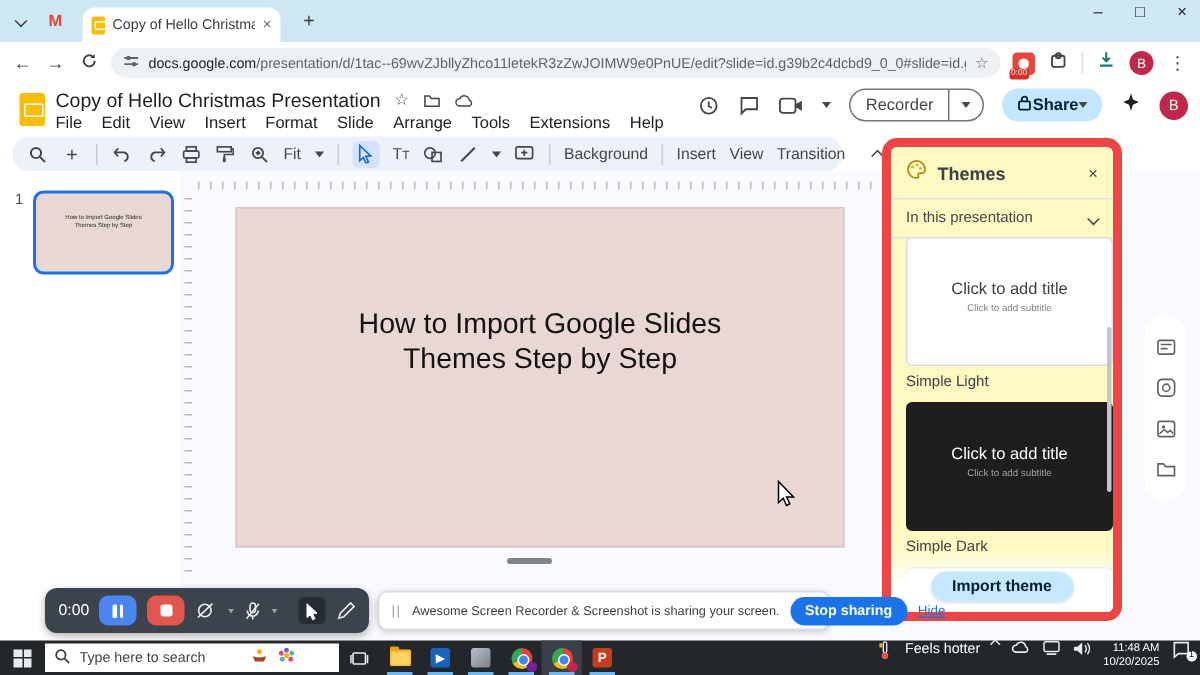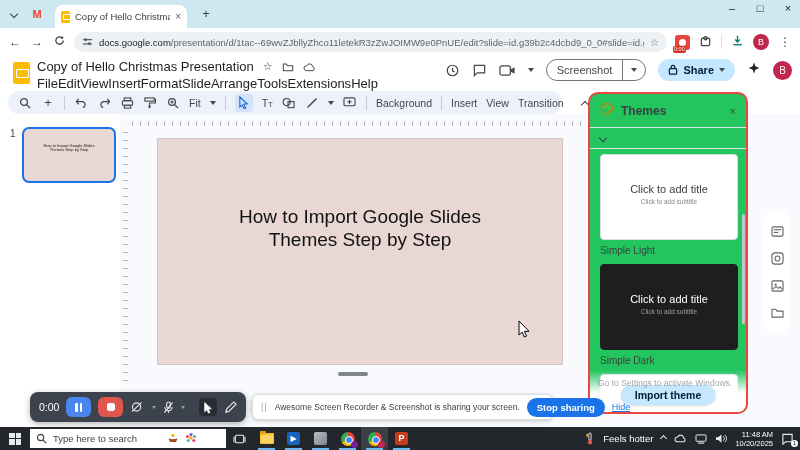--- a/index.html
+++ b/index.html
@@ -36,27 +36,27 @@
   .avatar-mini { width:16px; height:16px; border-radius:50%; background:#c2264b; color:#fff; font-size:9px; text-align:center; line-height:16px; }
   .addr-div { width:1px; height:14px; background:#dadce0; }
 
   
   .app-header { position:absolute; left:0; top:56px; width:800px; height:35px; background:#fff; }
   .slides-ico-lg { position:absolute; left:13px; top:6px; width:17px; height:22px; background:#fbbc04; border-radius:2px; }
   .slides-ico-lg::after { content:""; position:absolute; left:3px; top:7px; width:11px; height:7px; border:1.5px solid #fff; border-radius:1px; }
   .title-row { position:absolute; left:37px; top:3px; display:flex; align-items:center; gap:9px; }
   .doc-title { font-size:13px; color:#1f1f1f; }
   .gicon { color:#444746; font-size:11px; display:inline-flex; align-items:center; }
-  .menu-bar { position:absolute; left:37px; top:20px; display:flex; font-size:13px; color:#202124; }
+  .menu-bar { position:absolute; left:37px; top:20px; display:flex; gap:13px; font-size:11px; color:#202124; }
   .header-right { position:absolute; right:8px; top:3px; display:flex; align-items:center; gap:12px; }
   .caret { width:0; height:0; border-left:3.5px solid transparent; border-right:3.5px solid transparent; border-top:4px solid #444746; display:inline-block; }
   .btn-slideshow { display:flex; align-items:center; height:22px; border:1px solid #747775; border-radius:11px; overflow:hidden; }
   .btn-slideshow .seg1 { padding:0 10px; font-size:11px; color:#444746; line-height:20px; }
   .btn-slideshow .seg2 { padding:0 8px; border-left:1px solid #747775; height:100%; display:flex; align-items:center; }
-  .btn-share { display:flex; align-items:center; gap:5px; height:22px; background:#c2e7ff; border-radius:11px; padding:0 10px; }
+  .btn-share { display:flex; align-items:center; height:22px; background:#c2e7ff; border-radius:11px; padding:0 10px; }
   .btn-share span.lbl { font-size:11px; color:#001d35; font-weight:bold; }
   .avatar { width:19px; height:19px; border-radius:50%; background:#c2264b; color:#fff; font-size:10px; text-align:center; line-height:19px; }
 
   
   .toolbar { position:absolute; left:8px; top:91px; width:554px; height:23px; background:#edf2fa; border-radius:12px; display:flex; align-items:center; padding:0 10px; gap:9px; }
   .t-sep { width:1px; height:14px; background:#c7cacf; flex:none; }
   .t-ico { display:inline-flex; align-items:center; justify-content:center; width:14px; height:14px; color:#444746; flex:none; }
   .t-ico svg { display:block; }
   .t-active { background:#d3e3fd; border-radius:4px; width:18px; height:18px; }
   .t-label { font-size:10.5px; color:#444746; flex:none; }
@@ -73,21 +73,21 @@
   .hruler { position:absolute; left:12px; top:5px; width:455px; height:7px; }
   .hruler span { position:absolute; bottom:0; width:1px; height:5px; background:#b4b8be; }
   .vruler { position:absolute; left:1px; top:18px; width:7px; height:255px; }
   .vruler span { position:absolute; right:0; height:1px; width:5px; background:#b4b8be; }
   .slide { position:absolute; left:157px; top:138px; width:406px; height:227px; background:#e8d7d3; border:1px solid #d5c4c1; }
   .slide-title { position:absolute; left:0; right:0; top:66px; text-align:center; color:#121212; font-size:19px; line-height:23px; }
   .canvas-scroll { position:absolute; left:338px; top:372px; width:30px; height:4px; background:#80868b; border-radius:2px; }
   .mouse-cursor { position:absolute; left:518px; top:320px; z-index:35; }
 
   
-  .themes-panel { position:absolute; left:588px; top:92px; width:160px; height:322px; background:#22c55e; border-radius:10px; border:2px solid #ef4444; overflow:hidden; z-index:10; }
+  .themes-panel { position:absolute; left:588px; top:92px; width:160px; height:322px; background:#fef9c3; border-radius:10px; border:6px solid #ef4444; overflow:hidden; z-index:10; }
   .tp-head { display:flex; align-items:center; gap:7px; padding:8px 10px 7px; }
   .tp-title { font-size:12px; color:#3c4043; font-weight:bold; flex:1; }
   .tp-close { font-size:11px; color:#444746; }
   .tp-div { height:1px; background:#e0e3e7; }
   .tp-section { display:flex; align-items:center; padding:7px 10px; }
   .tp-section .lbl { font-size:10px; color:#444746; flex:1; }
   .theme-card { position:absolute; left:10px; width:138px; height:86px; border:1px solid #dadce0; border-radius:4px; background:#fff; text-align:center; }
   .theme-card .tc-title { margin-top:28px; font-size:11px; color:#3c4043; }
   .theme-card .tc-sub { margin-top:3px; font-size:6.5px; color:#80868b; }
   .theme-card.dark { background:#1e1e1e; border-color:#1e1e1e; }
@@ -141,21 +141,21 @@
   .tb-folder { width:14px; height:11px; background:#f8c02e; border-radius:1px; position:relative; }
   .tb-folder::before { content:""; position:absolute; left:0; top:-2px; width:6px; height:3px; background:#e8a50e; border-radius:1px 1px 0 0; }
   .tb-folder::after { content:""; position:absolute; left:1px; top:2px; right:1px; bottom:1px; background:#fbd463; border-radius:1px; }
   .tb-movies { width:13px; height:13px; background:#1565c0; border-radius:2px; color:#fff; font-size:8px; text-align:center; line-height:13px; }
   .tb-gray { width:13px; height:13px; background:linear-gradient(135deg,#b9c0c7,#78828c); border-radius:2px; }
   .chrome-ico { position:relative; width:14px; height:14px; border-radius:50%; background:conic-gradient(#ea4335 0 120deg,#fbbc05 120deg 240deg,#34a853 240deg 360deg); }
   .chrome-ico::after { content:""; position:absolute; left:4px; top:4px; width:6px; height:6px; border-radius:50%; background:#4285f4; border:1px solid #fff; }
   .chrome-badge { position:absolute; right:-3px; bottom:-2px; width:7px; height:7px; border-radius:50%; }
   .tb-ppt { width:13px; height:13px; background:#c43e1c; border-radius:2px; color:#fff; font-size:9px; font-weight:bold; text-align:center; line-height:13px; }
   .tb-spacer { flex:1; }
-  .tray { display:flex; align-items:center; gap:8px; padding-right:6px; }
+  .tray { display:flex; align-items:flex-start; gap:8px; padding-right:6px; }
   .tray-txt { color:#fff; font-size:9.5px; white-space:nowrap; }
   .tray-ico { display:inline-flex; align-items:center; color:#e8eaed; }
   .tb-clock { color:#fff; font-size:7.5px; text-align:right; line-height:9px; }
   .tb-notif { position:relative; display:flex; align-items:center; }
   .notif-badge { position:absolute; right:-4px; bottom:-2px; background:#fff; color:#111; font-size:6px; border-radius:4px; padding:0 2px; line-height:7px; }
   .chev-up-w { width:5px; height:5px; border-right:1.2px solid #e8eaed; border-bottom:1.2px solid #e8eaed; transform:rotate(-135deg); }
 </style>
 </head>
 <body>
 
@@ -263,21 +263,21 @@
           </svg>
       </span>
       <span class="gicon">
         <svg width="17" height="13" viewBox="0 0 18 13">
             <rect x="1" y="1.5" width="11" height="10" rx="2" fill="none" stroke="#444746" stroke-width="1.3"></rect>
             <path d="M12 5.5l4.5-2.5v7L12 7.5z" fill="#444746"></path>
           </svg>
       </span>
       <span class="caret"></span>
       <div class="btn-slideshow">
-        <span class="seg1">Screenshot</span>
+        <span class="seg1">Recorder</span>
         <span class="seg2">
             <i class="caret"></i>
           </span>
       </div>
       <div class="btn-share">
         <span>
           <svg width="10" height="11" viewBox="0 0 10 12">
               <rect x="1" y="5" width="8" height="6" rx="1" fill="none" stroke="#001d35" stroke-width="1.3"></rect>
               <path d="M3 5V3.5a2 2 0 0 1 4 0V5" fill="none" stroke="#001d35" stroke-width="1.3"></path>
             </svg>
@@ -501,20 +501,21 @@
             <circle cx="5" cy="6" r="1" fill="#e8a50e"></circle>
             <circle cx="8.5" cy="4.5" r="1" fill="#e8a50e"></circle>
             <circle cx="11" cy="7" r="1" fill="#e8a50e"></circle>
           </svg>
       </span>
       <span class="tp-title">Themes</span>
       <span class="tp-close">×</span>
     </div>
     <div class="tp-div"></div>
     <div class="tp-section">
+      <span class="lbl">In this presentation</span>
       <i class="chev"></i>
     </div>
     <div class="tp-div"></div>
 
     <div class="theme-card" style="top:60px;">
       <div class="tc-title">Click to add title</div>
       <div class="tc-sub">Click to add subtitle</div>
     </div>
     <div class="theme-label" style="top:151px;">Simple Light</div>
 
@@ -553,21 +554,20 @@
         </svg>
     </span>
     <span>
       <svg width="13" height="11" viewBox="0 0 14 12">
           <path d="M1 2.5h4l1.5 2H13v6.5H1z" fill="none" stroke="#5f6368" stroke-width="1.2"></path>
         </svg>
     </span>
   </div>
 
   <div class="watermark">
-    <div class="w2">Go to Settings to activate Windows.</div>
   </div>
 
   <div class="recorder">
     <span class="rec-time">0:00</span>
     <span class="rec-btn rec-pause">
         <i></i>
         <i></i>
       </span>
     <span class="rec-btn rec-stop">
         <i></i>

